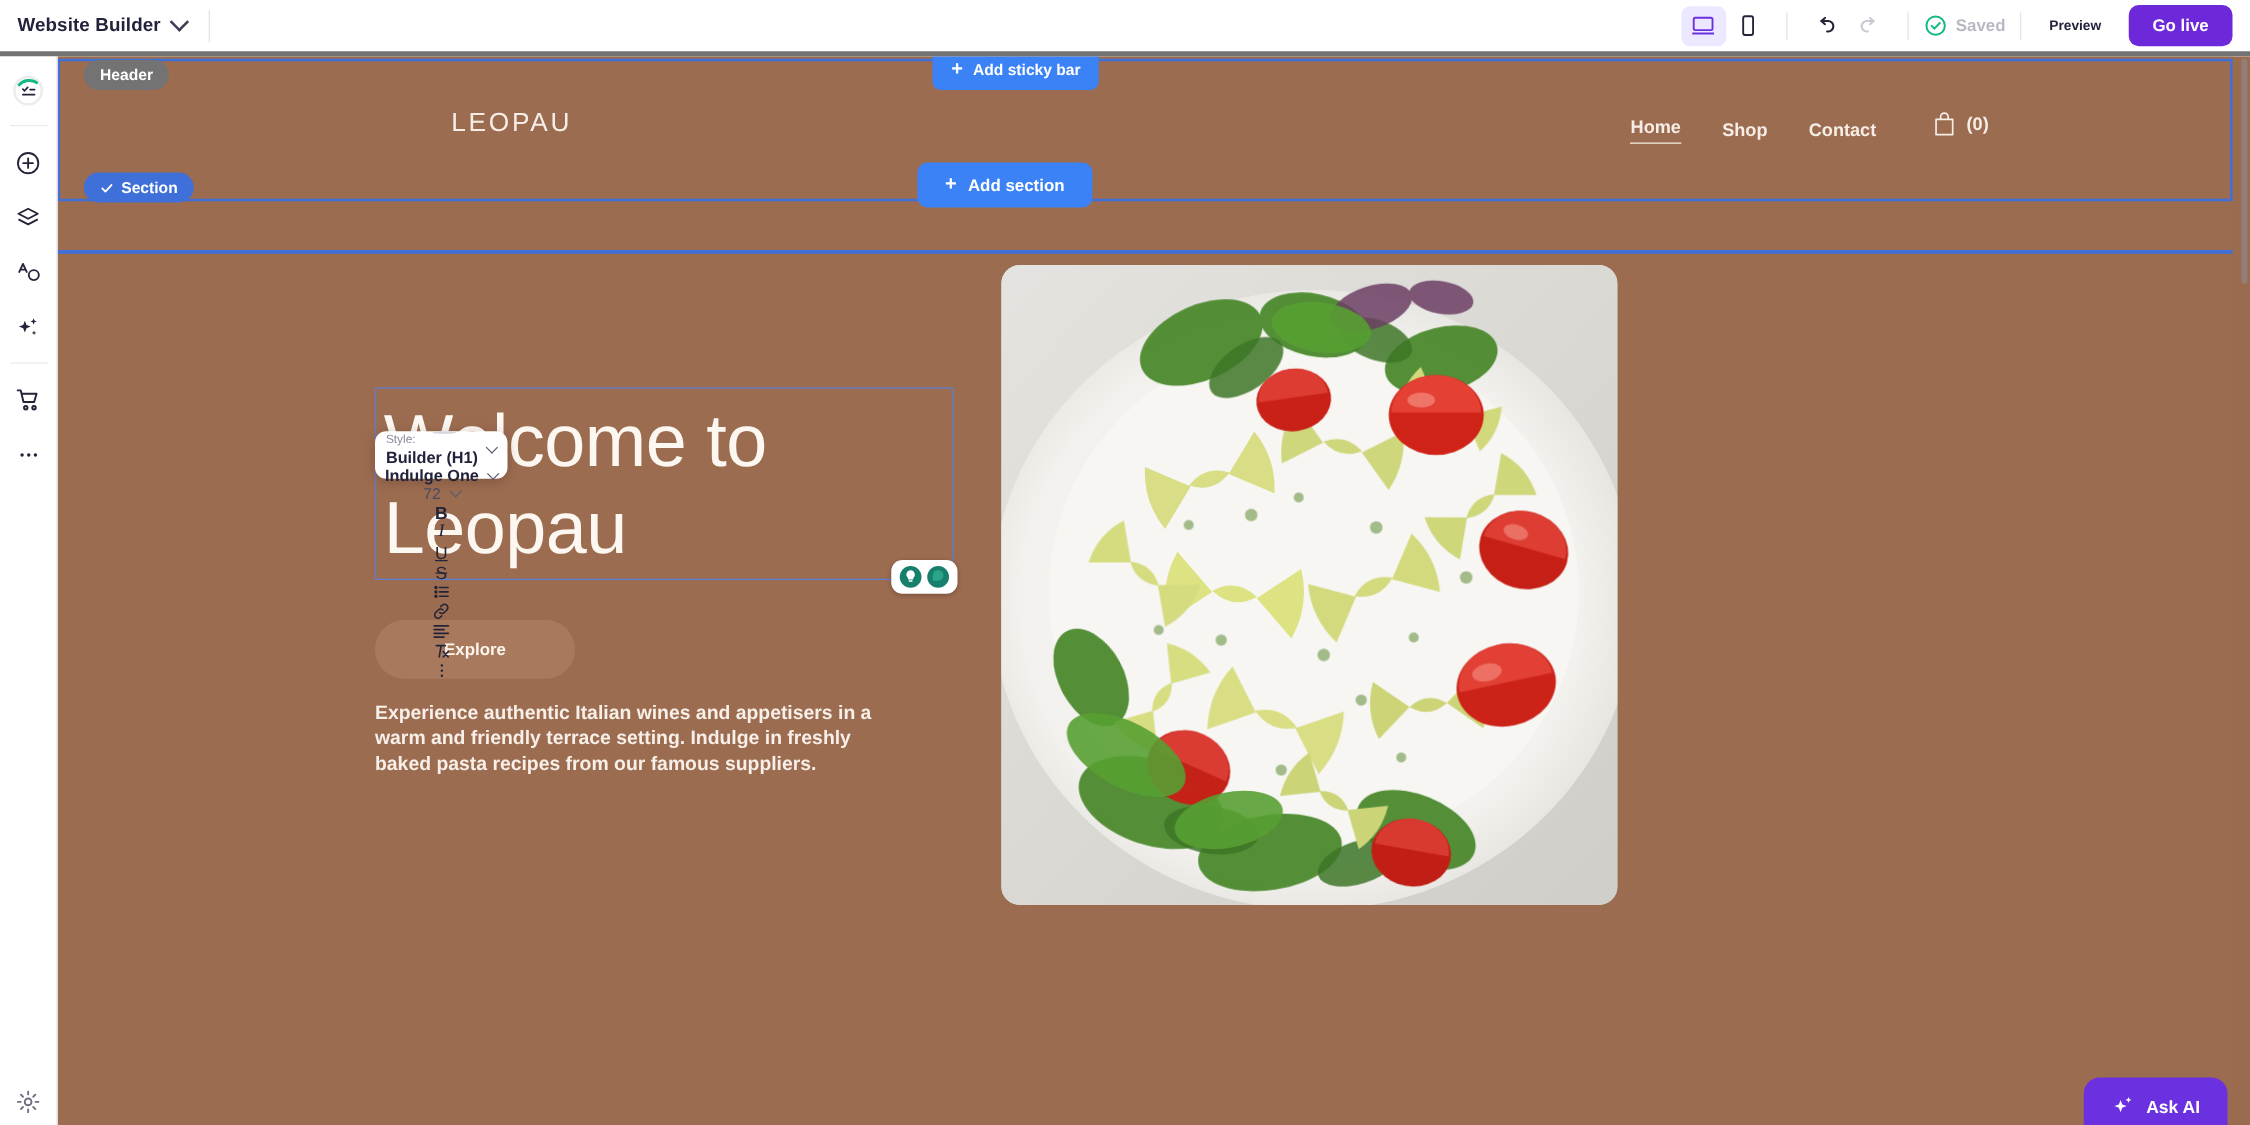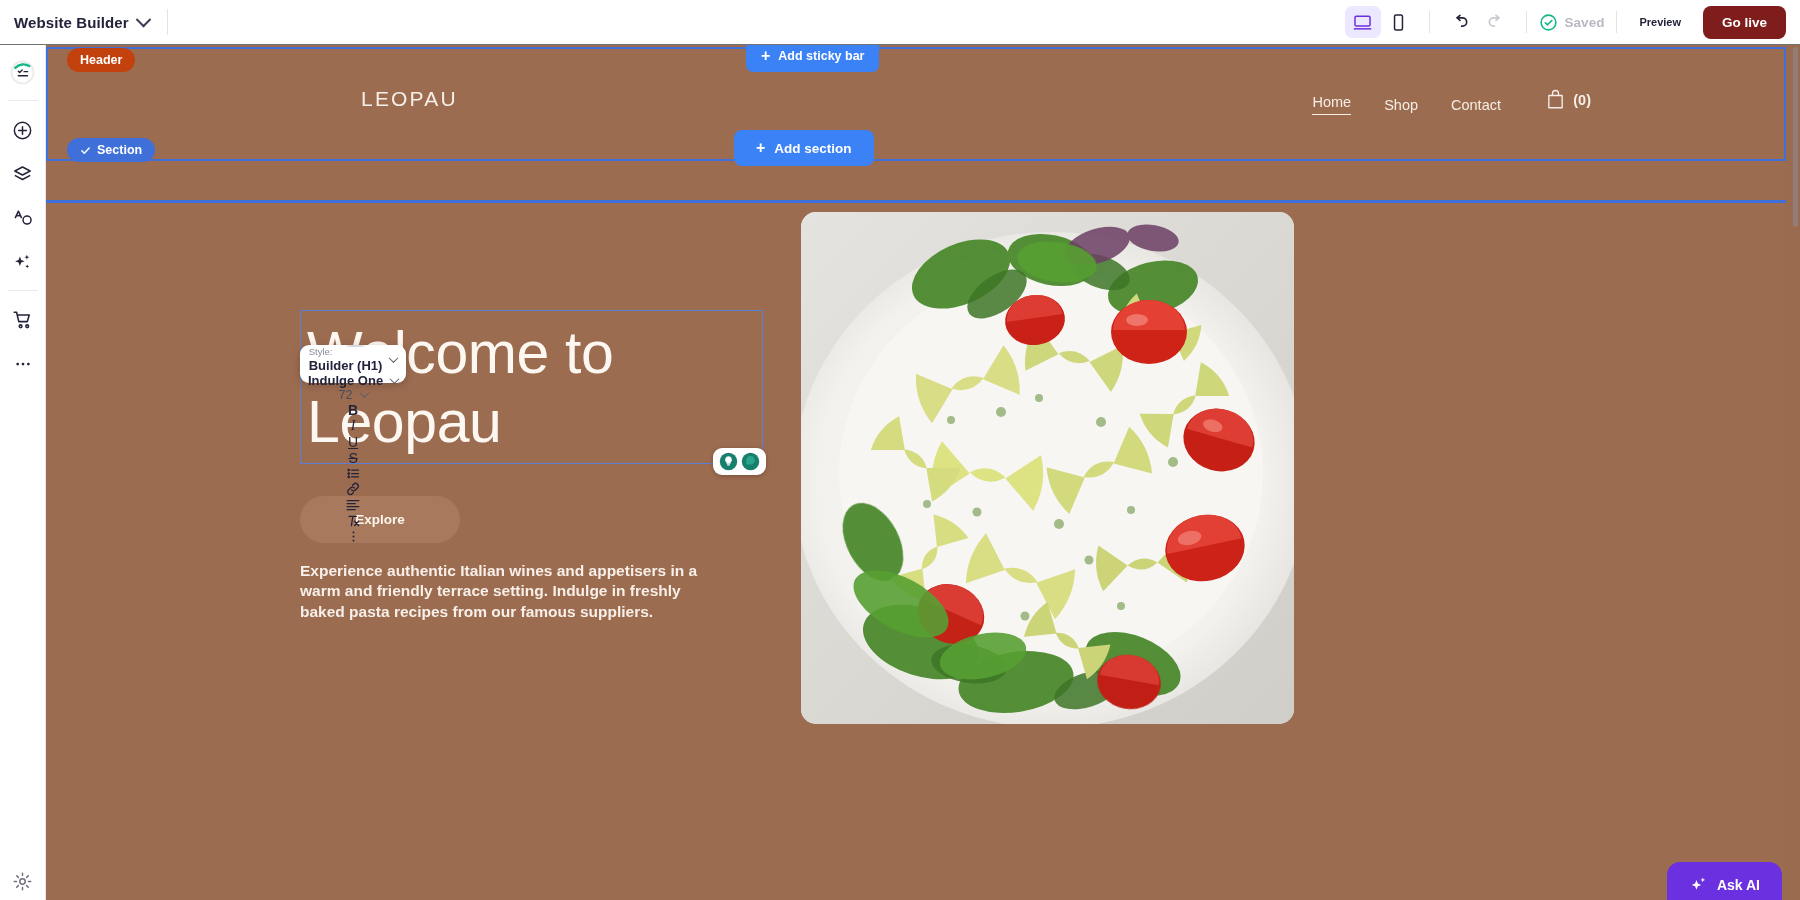--- a/index.html
+++ b/index.html
@@ -8,21 +8,21 @@
     font-family: "Liberation Sans", sans-serif;
     background: #ffffff;
     overflow: hidden;
   }
 
   
   #topbar {
     position: absolute; top: 0; left: 0;
     width: 1800px; height: 45px;
     background: #ffffff;
-    border-bottom: 1px solid #737373;
+    border-bottom: 4px solid #737373;
     display: flex; align-items: center;
     z-index: 60;
   }
   #brand {
     display: flex; align-items: center; gap: 9px;
     padding-left: 14px;
   }
   #brand-label {
     font-size: 15px; font-weight: 700; color: #22223b;
     letter-spacing: .1px;
@@ -46,21 +46,21 @@
   }
   .tbtn.active { background: #ece8ff; }
   .tsep { width: 1px; height: 22px; background: #e2e2e8; margin: 0 12px; }
   #saved-wrap { display: flex; align-items: center; gap: 7px; }
   #saved-label { font-size: 13.5px; color: #b9b9c4; font-weight: 600; }
   #preview-btn {
     font-size: 11px; color: #22223b; font-weight: 700;
     padding: 6px 10px; border-radius: 7px;
   }
   #golive-btn {
-    background: #7f1d1d; color: #fff;
+    background: #6d28d9; color: #fff;
     font-size: 13.5px; font-weight: 700;
     padding: 9px 19px; border-radius: 8px;
     margin-left: 12px;
   }
 
   
   #rail {
     position: absolute; top: 45px; left: 0;
     width: 46px; height: 855px;
     background: #ffffff;
@@ -99,35 +99,35 @@
   #logo {
     position: absolute; left: 315px; top: 40px;
     color: #f6eee6; font-size: 21px; font-weight: 400;
     letter-spacing: 2.2px;
   }
   #nav {
     position: absolute; right: 285px; top: 47px;
     display: flex; align-items: center; gap: 33px;
   }
   .nav-link {
-    color: #f6eee6; font-size: 14.5px; font-weight: 400;
+    color: #f6eee6; font-size: 14.5px; font-weight: 700;
   }
   .nav-link.active {
     border-bottom: 1.5px solid #f6eee6; padding-bottom: 4px;
   }
   #cart {
     position: absolute; right: 195px; top: 42px;
     display: flex; align-items: center; gap: 8px;
     color: #f6eee6; font-size: 14.5px; font-weight: 600;
   }
 
   
   #chip-header {
     position: absolute; left: 21px; top: 3px;
-    background: #c2410c; color: #fff;
+    background: #737373; color: #fff;
     font-size: 12.5px; font-weight: 700;
     padding: 5px 13px; border-radius: 13px;
     z-index: 40;
   }
   
   #chip-sticky {
     position: absolute; left: 700px; top: -4px;
     background: #3b82f6; color: #fff;
     font-size: 12.5px; font-weight: 700;
     padding: 7px 15px 8px; border-radius: 0 0 7px 7px;

